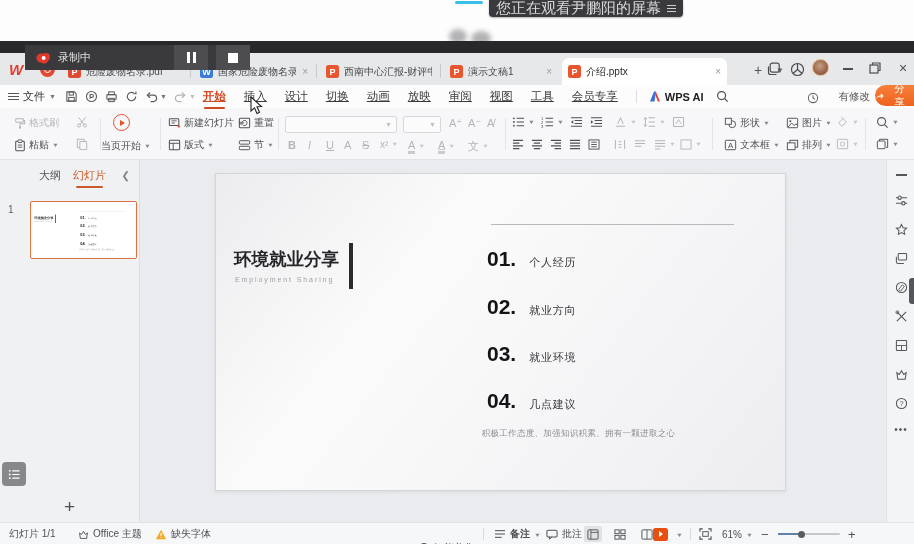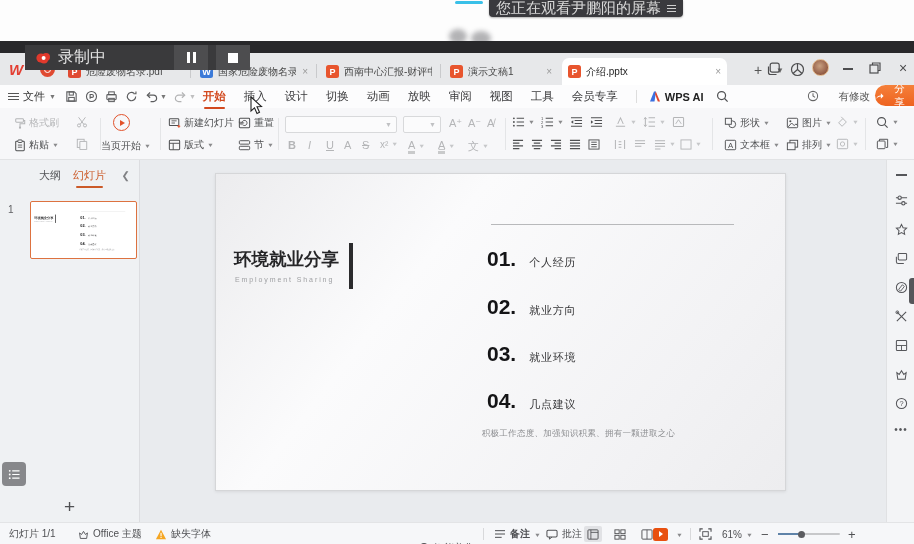--- a/index.html
+++ b/index.html
@@ -20,21 +20,21 @@
 .speaking .avatar { width:13px; height:15px; display:block; }
 .speaking .vline { width:1px; height:13px; background:#4a4a4c; }
 .speaking .txt { color:#c9c9c9; font-size:9.5px; white-space:nowrap; }
 
 
 .dark-band { position:absolute; left:0; top:41px; width:914px; height:12px; background:#28282a; z-index:5; }
 
 
 .recorder { position:absolute; left:25px; top:45px; height:25px; display:flex; background:#3a3a3c; z-index:40; }
 .rec-main { width:141px; display:flex; align-items:center; padding:0 0 0 11px; gap:7px; }
-.rec-label { color:#e3e3e3; font-size:16px; white-space:nowrap; }
+.rec-label { color:#e3e3e3; font-size:11px; white-space:nowrap; }
 .rec-btn { width:34px; height:25px; background:#4d4d4f; margin-left:8px; display:flex; align-items:center; justify-content:center; }
 .pause-bars { display:flex; gap:3px; }
 .pause-bars i { width:3px; height:11px; background:#fff; display:block; }
 .stop-sq { width:10px; height:10px; background:#fff; }
 
 
 .tab-bar { position:absolute; left:0; top:53px; width:914px; height:32px; background:#e7e8ea; z-index:10; }
 .wps-logo { position:absolute; left:9px; top:8px; font-size:15px; font-weight:bold; color:#e33e32; font-style:italic; }
 .home-icon { position:absolute; left:40px; top:9px; width:15px; height:15px; border-radius:50%; background:#e04a32; display:flex; align-items:center; justify-content:center; }
 .home-icon i { width:7px; height:7px; border-radius:50%; border:1.5px solid #fff; display:block; }
@@ -46,26 +46,26 @@
 .tab-sep { position:absolute; top:11px; width:1px; height:14px; background:#c9cacc; z-index:11; }
 .newtab { position:absolute; left:750px; top:9px; width:16px; font-size:14px; color:#555; text-align:center; z-index:11; }
 .tabcaret { position:absolute; left:776px; top:13px; font-size:8px; color:#666; z-index:11; }
 .winctl { position:absolute; color:#4d4d4f; z-index:11; }
 
 
 .menu-bar { position:absolute; left:0; top:85px; width:914px; height:23px; background:#fcfcfd; display:flex; align-items:center; z-index:9; }
 .file-menu { display:flex; align-items:center; gap:4px; font-size:11px; color:#333; margin-left:8px; }
 .qicons { display:flex; align-items:center; gap:7px; margin-left:9px; color:#5b5c5e; }
 .menus { display:flex; align-items:center; margin-left:7px; }
-.menus .mi { font-size:11.5px; color:#3a3a3c; margin-right:18px; position:relative; white-space:nowrap; }
+.menus .mi { font-size:11.5px; color:#3a3a3c; margin-right:18px; position:relative; white-space:nowrap;text-decoration:underline; }
 .menus .mi.active { color:#d2491f; font-weight:bold; }
 .menus .mi.active::after { content:""; position:absolute; left:1px; right:1px; bottom:-5px; height:2.5px; background:#d2491f; border-radius:2px; }
 .msep { width:1px; height:13px; background:#ddd; margin-right:12px; }
 .wpsai { display:flex; align-items:center; gap:4px; font-size:11px; color:#222; font-weight:bold; }
-.mod { position:absolute; right:44px; top:5px; display:flex; align-items:flex-start; gap:20px; font-size:10.5px; color:#555;font-family:Liberation Serif, serif; }
+.mod { position:absolute; right:44px; top:5px; display:flex; align-items:flex-end; gap:20px; font-size:10.5px; color:#555;font-family:Liberation Serif, serif; }
 .share-btn { position:absolute; right:0; top:0; width:39px; height:21px; background:linear-gradient(180deg,#f5803a,#ee6320); border-radius:11px 0 0 11px; color:#fff; font-size:10.5px; display:flex; align-items:center; justify-content:center; gap:10px; }
 
 
 .ribbon { position:absolute; left:0; top:108px; width:914px; height:52px; background:#f7f7f9; border-bottom:1px solid #e2e3e5; z-index:8; }
 .rb { position:absolute; display:flex; align-items:center; gap:3px; font-size:10px; color:#4f5052; white-space:nowrap; }
 .rb.gray { color:#b4b5b7; }
 .rb .car, .st .car { font-size:7px; color:#8a8a8c; transform:scaleY(.8); }
 .rb.gray .car { color:#c6c7c9; }
 .rsep { position:absolute; top:10px; width:1px; height:32px; background:#e4e5e7; }
 .combo { position:absolute; height:17px; border:1px solid #d8d9db; background:#fbfbfc; border-radius:2px; display:flex; align-items:center; justify-content:flex-end; padding:0 4px; color:#c0c1c3; font-size:7px; }

